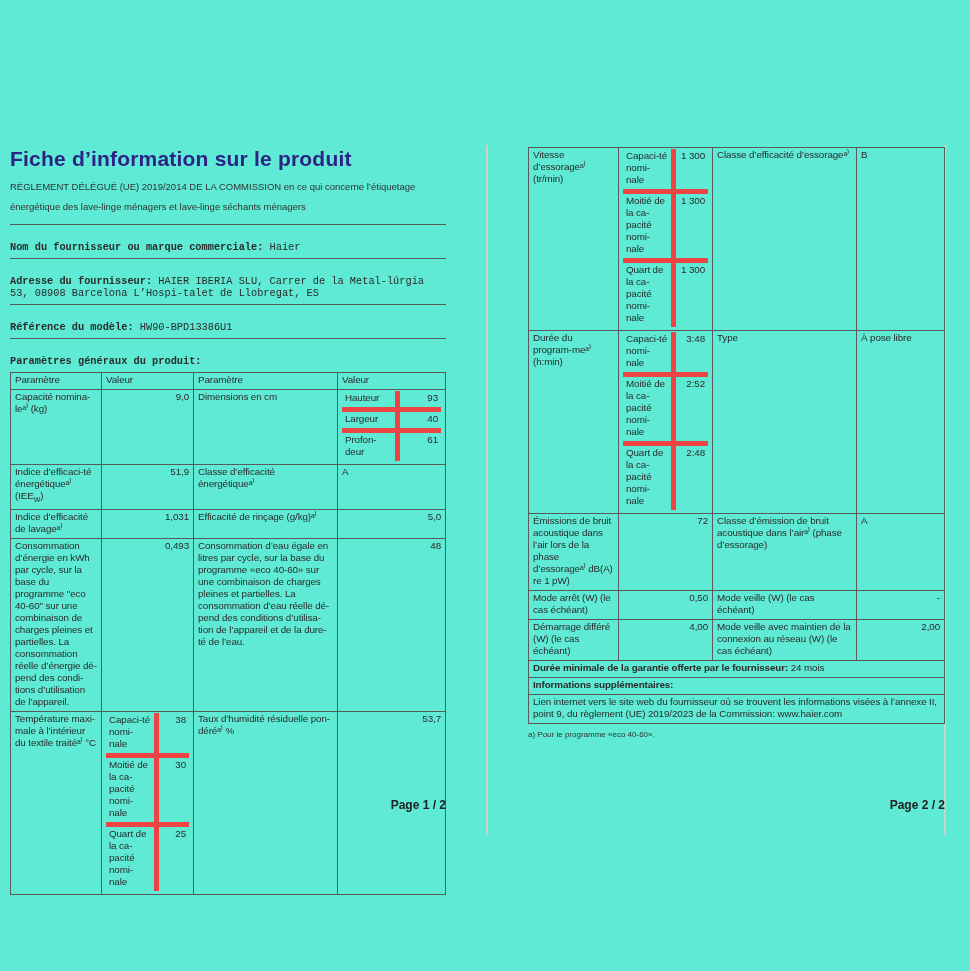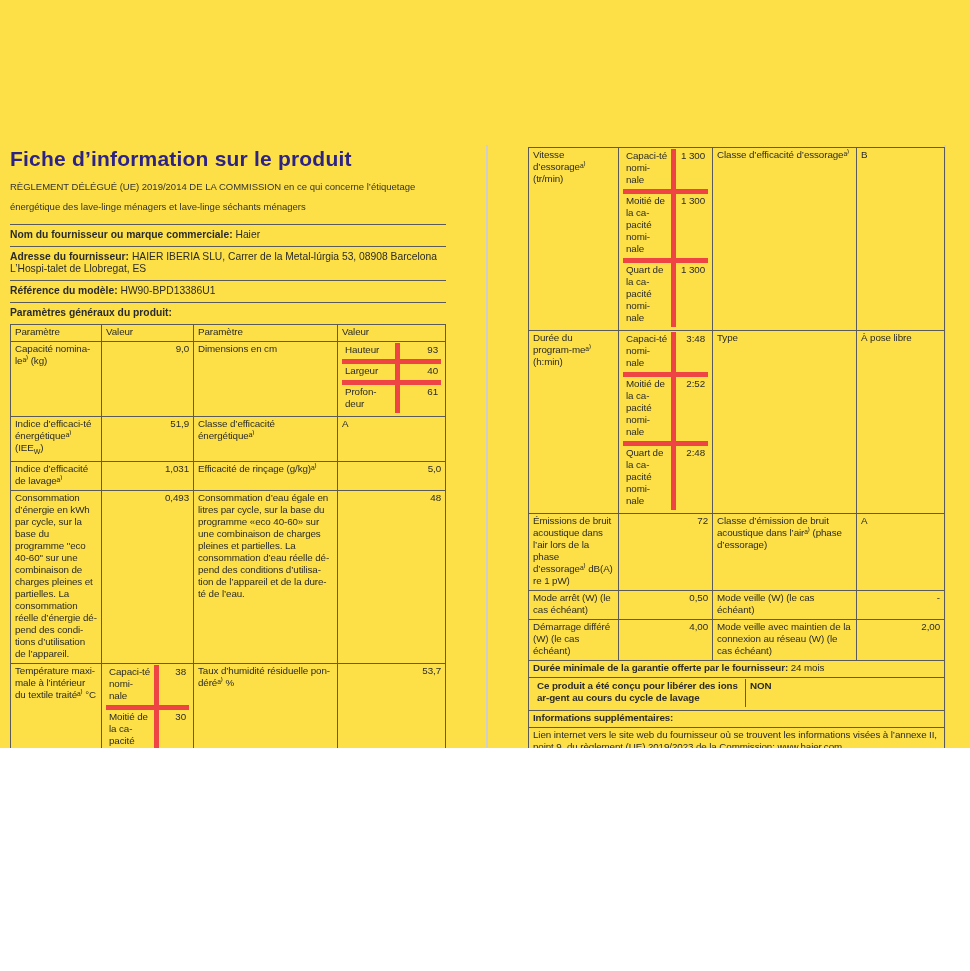--- a/index.html
+++ b/index.html
@@ -1,26 +1,26 @@
 <!DOCTYPE html>
 <html lang="fr"><head>
 <meta charset="utf-8">
 <style>
   html,body{margin:0;padding:0;background:#ffffff;}
-  .canvas{position:relative;width:970px;height:748px;background:#fde047;overflow:hidden;
+  .canvas{position:relative;width:970px;height:971px;background:#5eead4;overflow:hidden;
           font-family:"Liberation Sans",sans-serif;color:#2b2b2b;}
   .vdiv{position:absolute;top:145px;height:690px;width:2px;background:#cfcfcf;}
   #divider-mid{left:486px;}
   #divider-right{left:944px;}
   .page{position:absolute;}
   #page1{left:10px;top:147px;width:436px;}
   #page2{left:528px;top:147px;width:417px;}
   .doc-title{font-size:21px;font-weight:bold;margin:0 0 6px 0;letter-spacing:.2px;}
   .subtitle{font-size:9.5px;line-height:20px;white-space:pre-line;margin:0 0 7px 0;color:#333;}
-  .inforow{border-top:1px solid #5a5a5a;padding:4px 0 5px 0;font-size:10.3px;line-height:12px;}
+  .inforow{border-top:1px solid #5a5a5a;padding:16px 0 5px 0;font-size:10.3px;line-height:12px;font-family:Liberation Mono, monospace;}
   .b{font-weight:bold;}
   table.pt{border-collapse:collapse;table-layout:fixed;width:100%;
            font-size:9.8px;line-height:12px;letter-spacing:-0.1px;}
   table.pt td{border:1px solid #5a5a5a;vertical-align:top;padding:1px 4px 3px 4px;word-wrap:break-word;}
   td.val{text-align:right;}
   td.nest{padding:0;vertical-align:top;}
   table.sub{border-collapse:collapse;table-layout:fixed;width:100%;height:100%;
             font-size:9.8px;line-height:12px;letter-spacing:-0.1px;}
   table.sub td{border:5px solid #ef4444;vertical-align:top;padding:1px 3px 3px 3px;word-wrap:break-word;}
   table.sub tr:first-child td{border-top:none;}
@@ -222,28 +222,20 @@
       <tr>
         <td>Démarrage différé (W) (le cas échéant)</td>
         <td class="val">4,00</td>
         <td>Mode veille avec maintien de la connexion au réseau (W) (le cas échéant)</td>
         <td class="val">2,00</td>
       </tr>
       <tr>
         <td colspan="4"><span class="b">Durée minimale de la garantie offerte par le fournisseur:</span> <span>24 mois</span></td>
       </tr>
       <tr>
-        <td colspan="4" class="nest">
-          <div class="split">
-            <div class="split-l b">Ce produit a été conçu pour libérer des ions ar-gent au cours du cycle de lavage</div>
-            <div class="split-r b">NON</div>
-          </div>
-        </td>
-      </tr>
-      <tr>
         <td colspan="4" class="b">Informations supplémentaires:</td>
       </tr>
       <tr>
         <td colspan="4">Lien internet vers le site web du fournisseur où se trouvent les informations visées à l’annexe II, point 9, du règlement (UE) 2019/2023 de la Commission:  www.haier.com</td>
       </tr>
     </tbody>
       </table>
     <div class="footnote">a) Pour le programme «eco 40-60».</div>
   </div>
 

